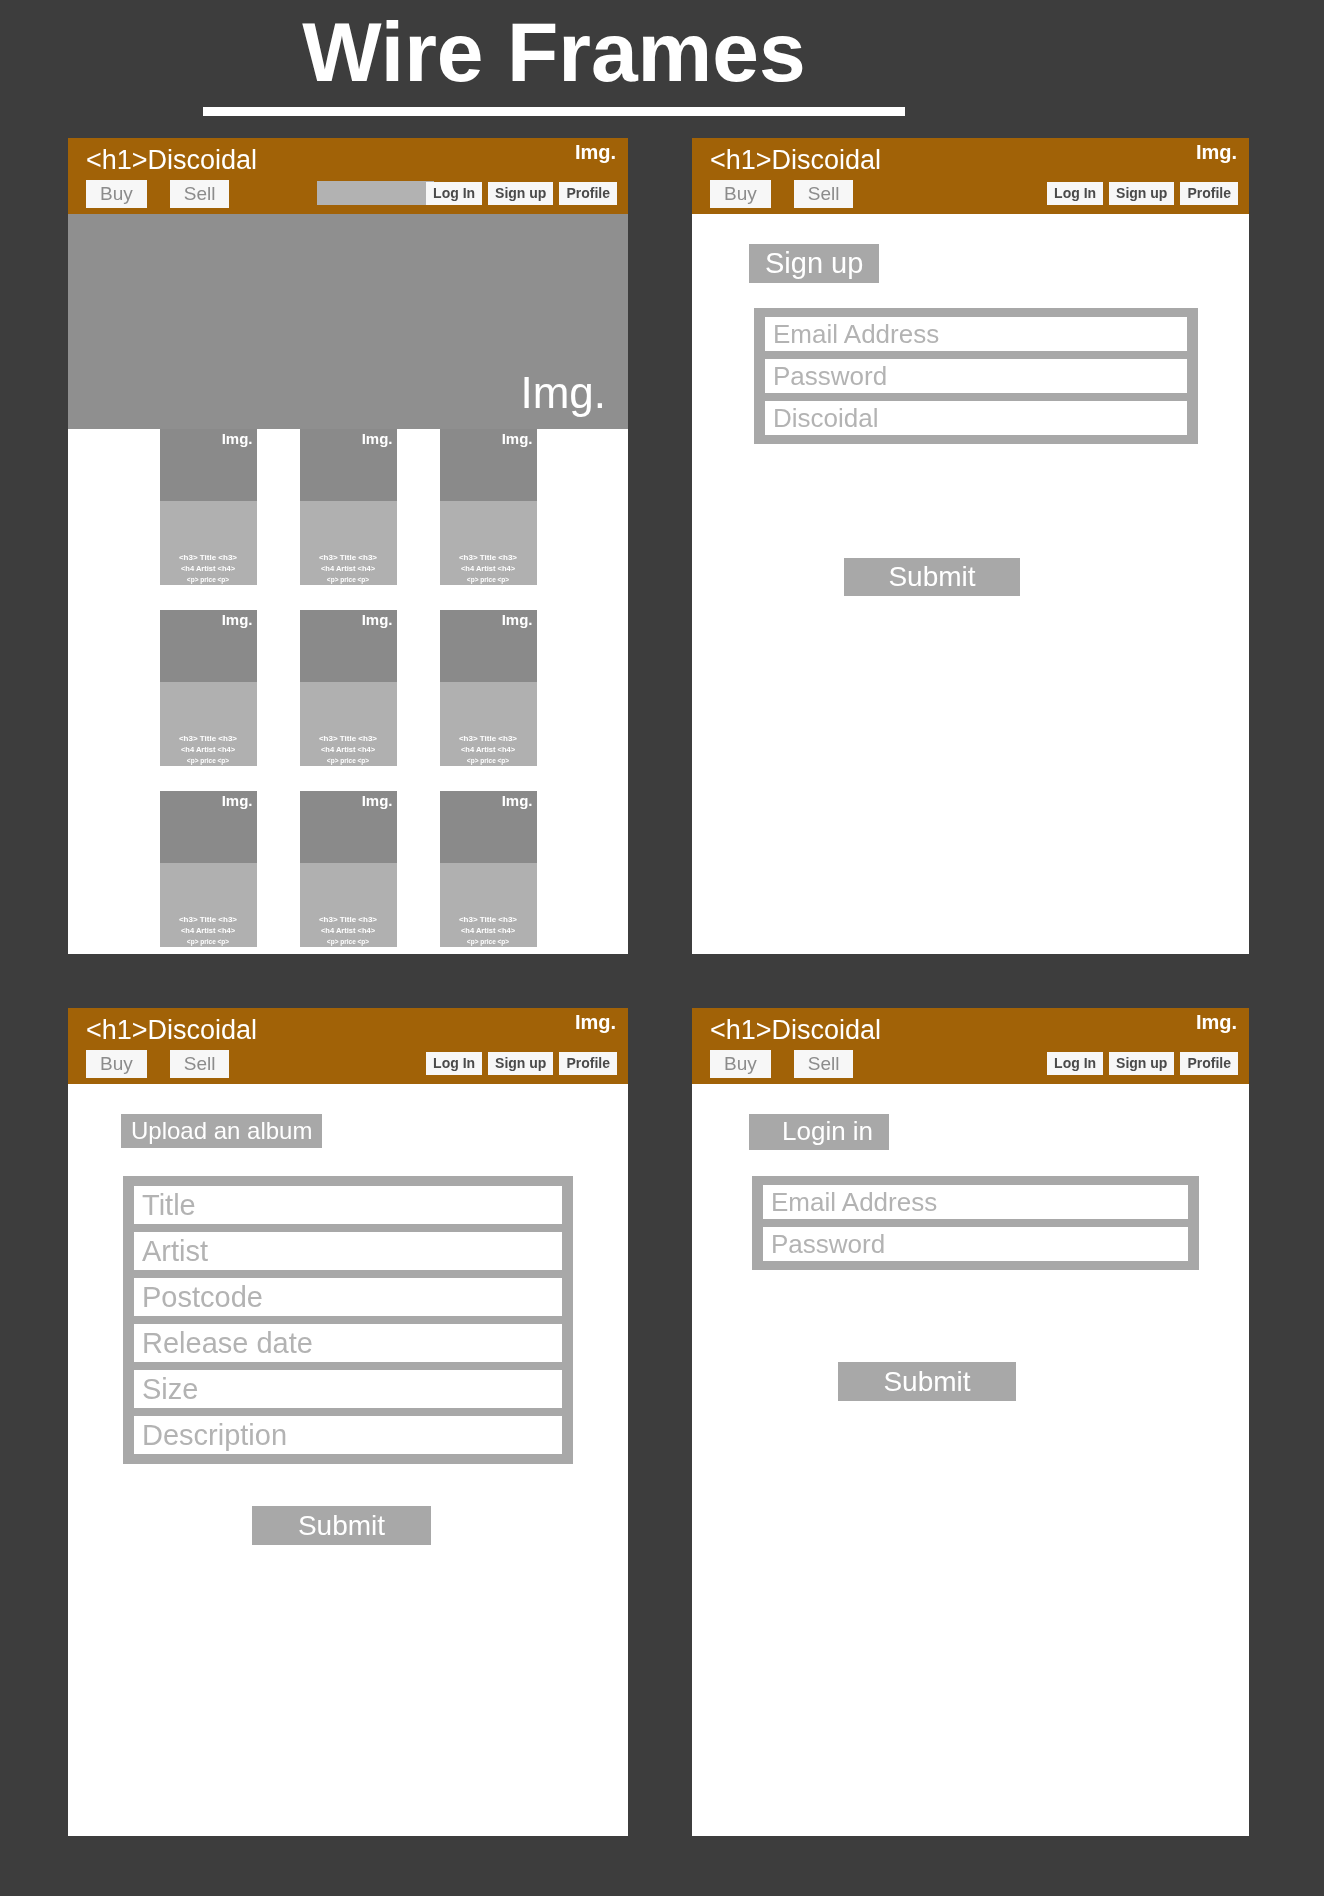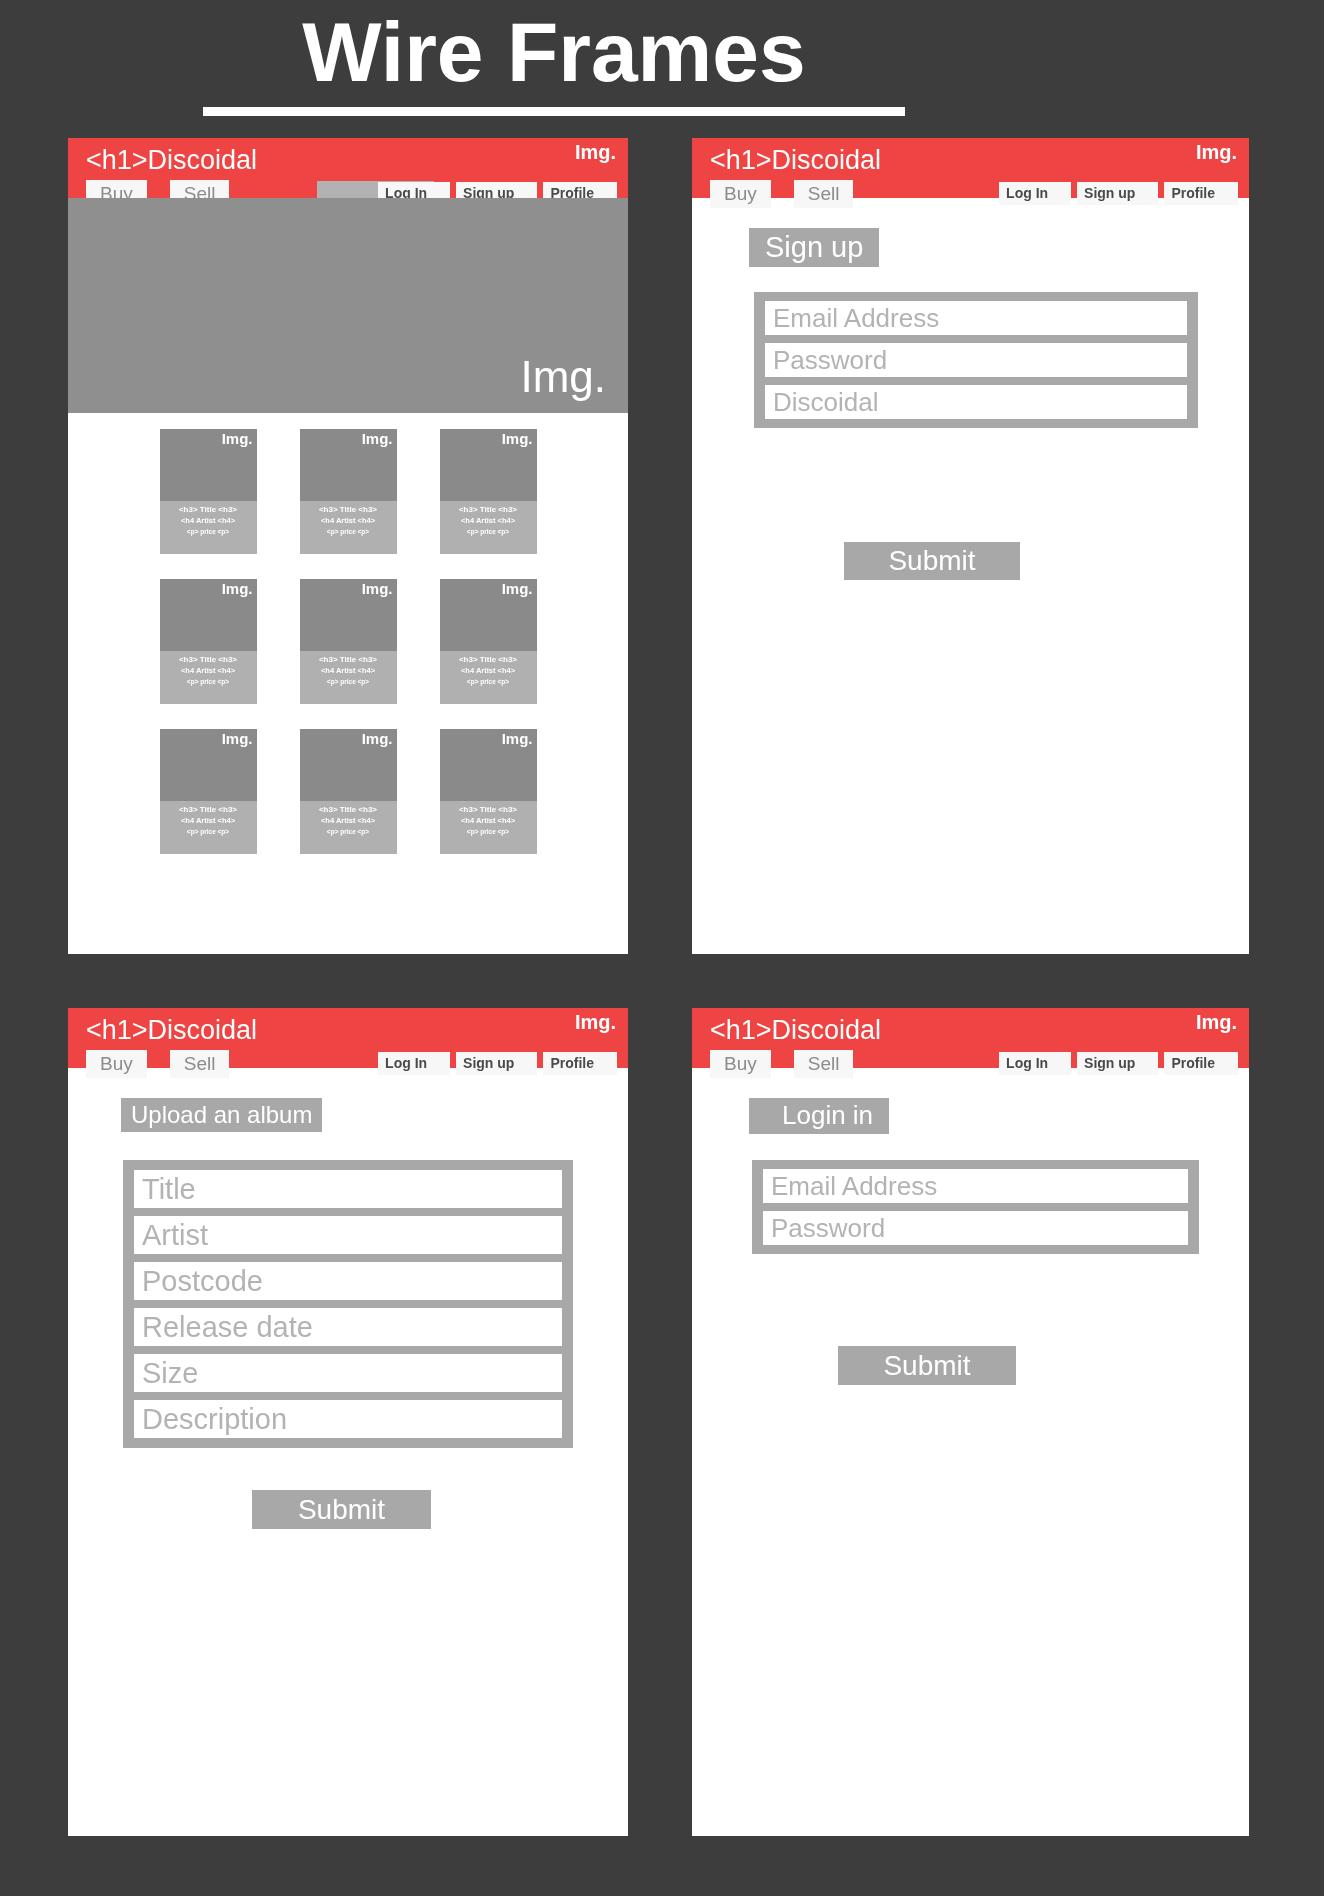--- a/index.html
+++ b/index.html
@@ -50,22 +50,22 @@
   }
   .mock-a { left: 68px;  top: 138px;  width: 560px; height: 816px; }
   .mock-b { left: 692px; top: 138px;  width: 557px; height: 816px; }
   .mock-c { left: 68px;  top: 1008px; width: 560px; height: 828px; }
   .mock-d { left: 692px; top: 1008px; width: 557px; height: 828px; }
 
   
   .hdr {
     position: relative;
     width: 100%;
-    height: 60px;
-    background: #ef4444;
+    height: 76px;
+    background: #a16207;
   }
   .hdr-logo {
     position: absolute;
     left: 18px;
     top: 5px;
     color: #ffffff;
     font-size: 27px;
     font-weight: 400;
     line-height: 34px;
     white-space: nowrap;
@@ -117,21 +117,21 @@
     display: flex;
     gap: 6px;
     align-items: flex-start;
   }
   .nav-sm {
     background: #f7f7f7;
     color: #4a4a4a;
     font-size: 14px;
     line-height: 18px;
     font-weight: 700;
-    padding: 2px 23px 3px 7px;
+    padding: 2px 7px 3px 7px;
     white-space: nowrap;
   }
 
   
   .hero {
     position: relative;
     width: 100%;
     height: 215px;
     background: #8f8f8f;
   }
@@ -175,22 +175,23 @@
   .card-img-label {
     position: absolute;
     right: 4px;
     top: 0px;
     color: #ffffff;
     font-size: 15px;
     line-height: 19px;
     font-weight: 700;
   }
   .card-meta {
-    padding: 3px 2px 17px 2px;
+    padding: 3px 2px 0 2px;
     text-align: center;
+    margin-top: 48px;
   }
   .card-meta div {
     color: #ffffff;
     line-height: 11px;
     font-weight: 700;
     white-space: nowrap;
   }
   .card-title { font-size: 8px; }
   .card-artist { font-size: 7.5px; }
   .card-price { font-size: 6.5px; }

